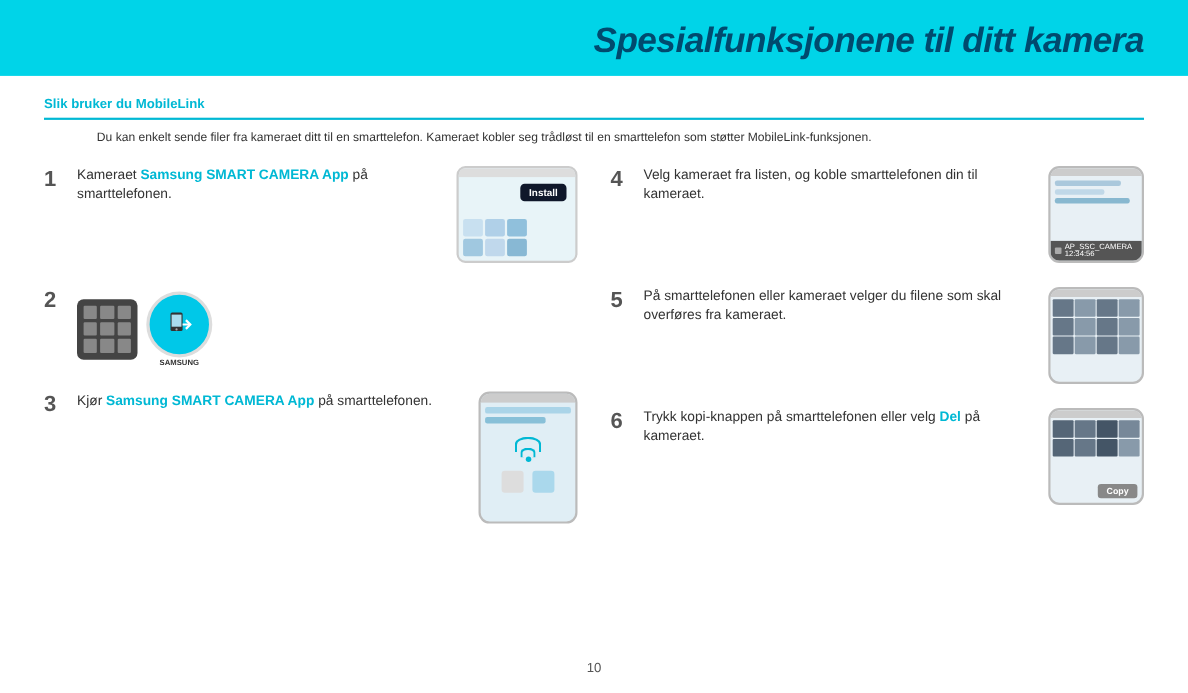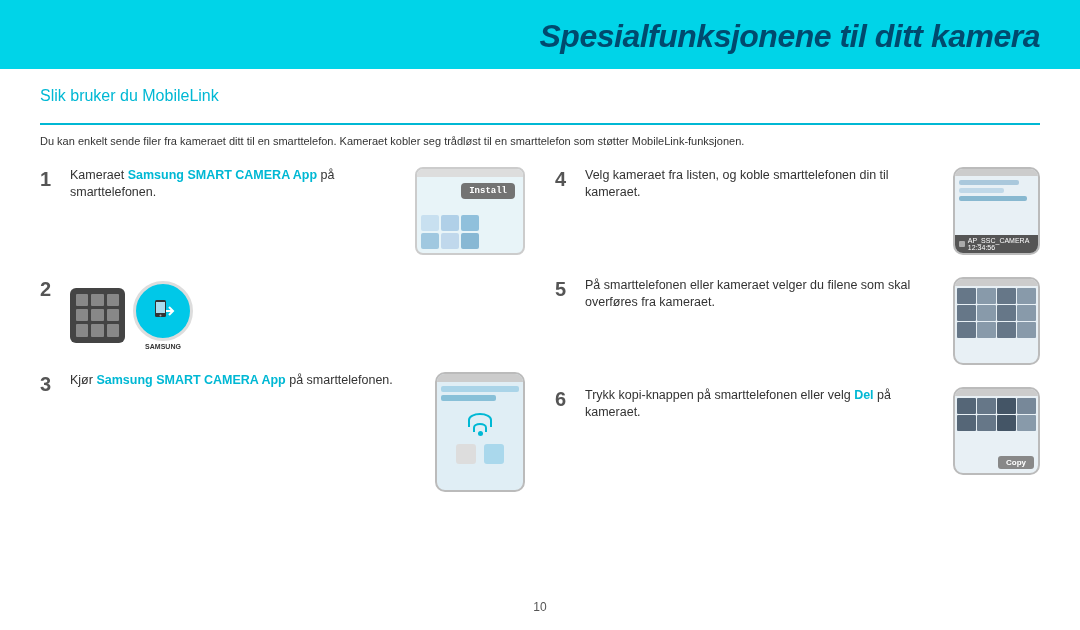--- a/index.html
+++ b/index.html
@@ -28,30 +28,31 @@
       letter-spacing: -0.5px;
       text-align: right;
     }
 
     
     .main {
       padding: 0 40px;
     }
 
     .section-title {
-      font-size: 16px;
-      font-weight: 400;
+      font-size: 12px;
+      font-weight: 700;
       color: #00b8d4;
-      margin-bottom: 18px;
+      margin-bottom: 6px;
     }
 
     .intro-text {
       font-size: 11px;
       color: #333;
       margin-bottom: 20px;
+      margin-left: 48px;
     }
 
     
     .two-columns {
       display: flex;
       gap: 30px;
     }
 
     .left-col, .right-col {
       flex: 1;
@@ -104,27 +105,26 @@
       display: block;
       background: #ddd;
       height: 8px;
       width: 100%;
     }
 
     .install-btn {
       position: absolute;
       top: 14px;
       right: 8px;
-      background: #737373;
+      background: #0f172a;
       color: white;
       font-size: 9px;
       font-weight: 700;
       padding: 3px 8px;
       border-radius: 4px;
-      font-family: Liberation Mono, monospace;
     }
 
     .app-grid {
       position: absolute;
       bottom: 4px;
       left: 4px;
       display: grid;
       grid-template-columns: repeat(3, 18px);
       gap: 2px;
     }

